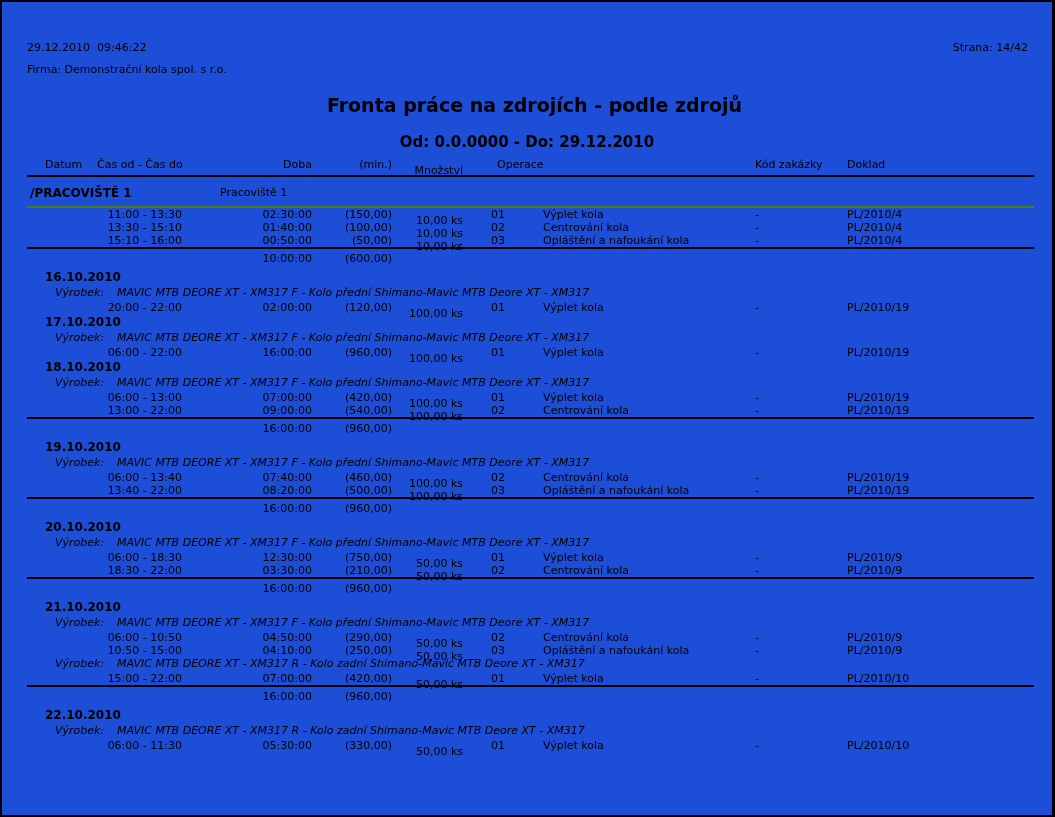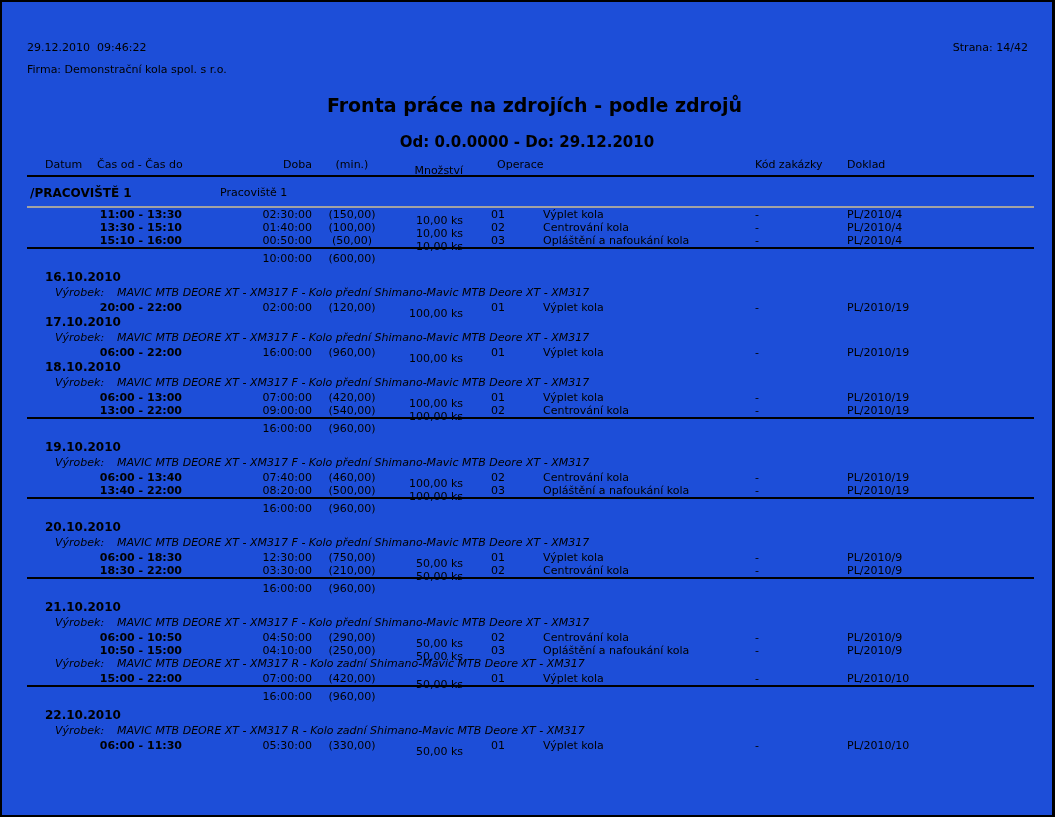--- a/index.html
+++ b/index.html
@@ -24,32 +24,32 @@
   .content { position: absolute; left: 25px; top: 156px; width: 1007px; }
 
   .row { position: relative; height: 13px; }
   .c   { position: absolute; top: 0; white-space: nowrap; }
 
   .colhead { height: 17px; }
   .ch-datum { left: 18px; }
   .ch-cas   { left: 70px; }
   .ch-oper  { left: 470px; }
 
-  .c-time  { left: 15px;  width: 140px; text-align: right; font-weight: bold; }
+  .c-time  { left: 15px;  width: 140px; text-align: right; }
   .c-doba  { left: 205px; width: 80px;  text-align: right; }
-  .c-min   { left: 285px; width: 80px;  text-align: center; }
+  .c-min   { left: 285px; width: 80px;  text-align: right; }
   .c-qty   { left: 348px; width: 88px;  text-align: right; margin-top: 6px; }
   .c-opnum { left: 464px; }
   .c-oper  { left: 516px; }
   .c-kod   { left: 728px; }
   .c-dok   { left: 820px; text-align: right; }
 
   .hline { height: 0; border-top: 2px solid #000000; }
 
-  .group-row { height: 29px; border-bottom: 2px solid #a3a3a3; }
+  .group-row { height: 29px; border-bottom: 2px solid #4d7c0f; }
   .group-row .c { top: 9px; }
   .g-code { left: 3px;   font-weight: bold; font-size: 12px; }
   .g-name { left: 193px; }
 
   .date-row { height: 17px; }
   .date-row .c { left: 18px; top: 1px; font-weight: bold; font-size: 12px; }
 
   .product-row { height: 15px; font-style: italic; }
   .p-label { left: 28px; }
   .p-name  { left: 90px; }

